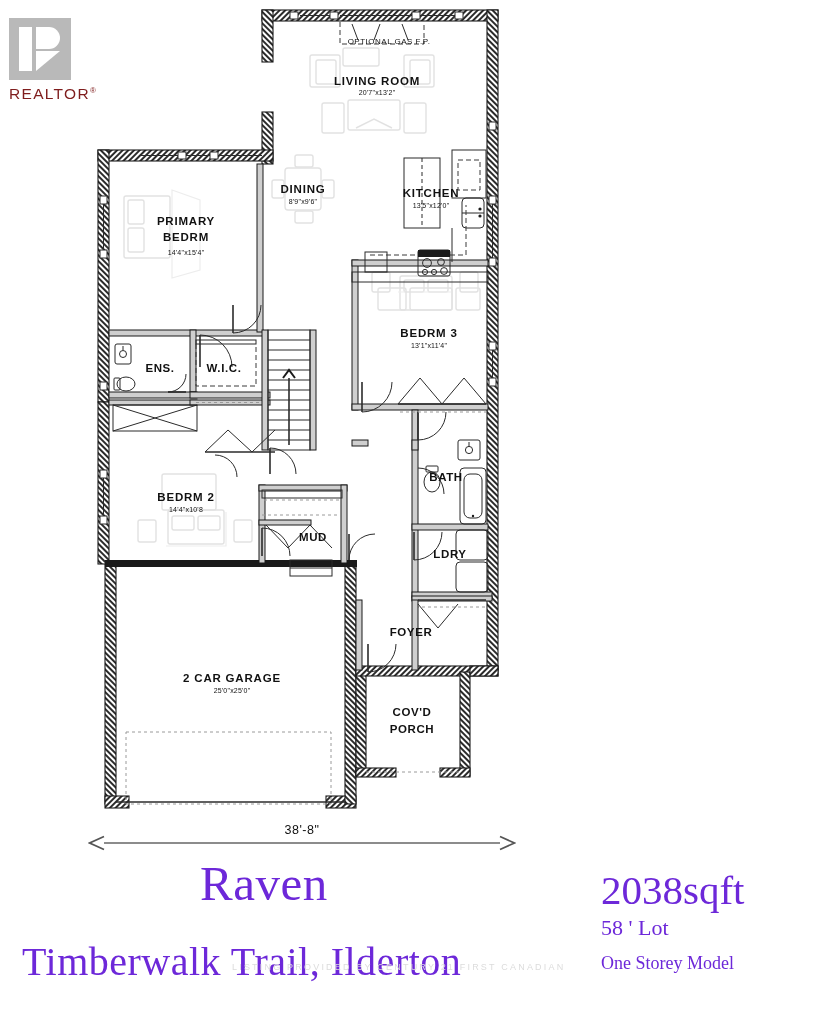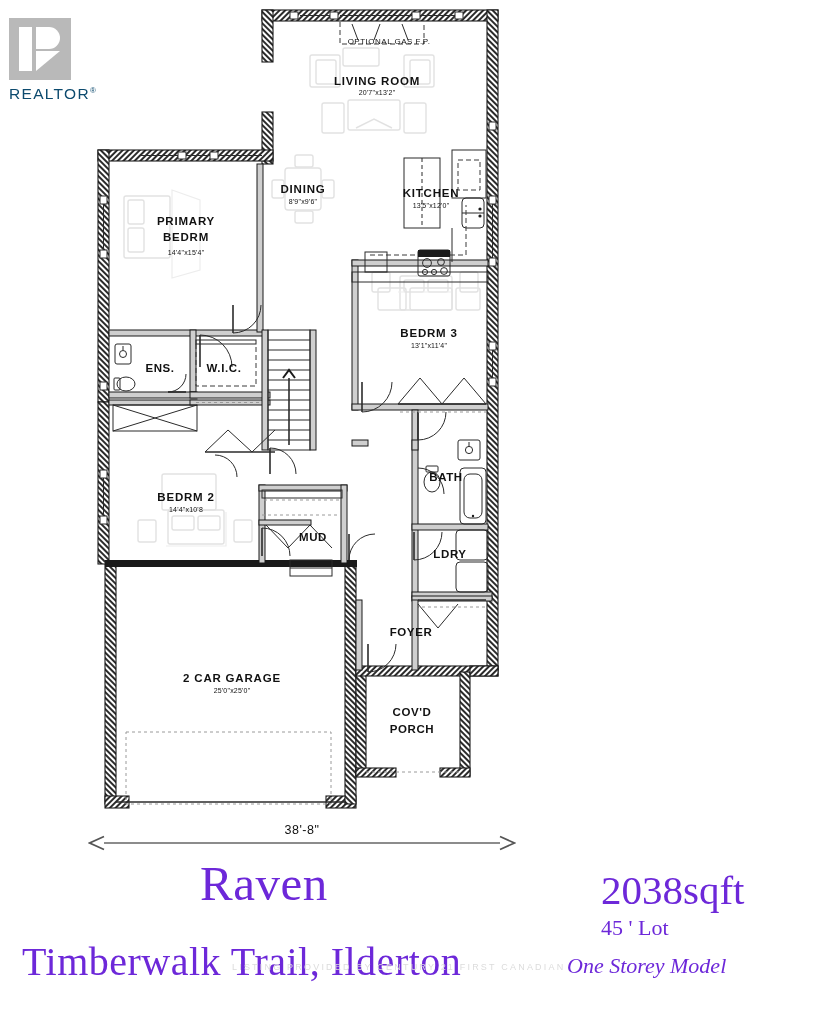--- a/index.html
+++ b/index.html
@@ -7,36 +7,36 @@
        font-family:"Liberation Sans",sans-serif;color:#111;}
 
   
   #realtor-logo{position:absolute;left:9px;top:18px;width:105px;height:96px;}
   #realtor-logo .mark{width:62px;height:62px;background:#b9b9b9;position:relative;}
   #realtor-logo .mark .bar{position:absolute;left:10px;top:9px;width:13px;height:44px;background:#fff;}
   #realtor-logo .mark .bowl{position:absolute;left:27px;top:9px;width:24px;height:22px;
         background:#fff;border-radius:0 11px 11px 0;}
   #realtor-logo .mark .leg{position:absolute;left:27px;top:33px;width:0;height:0;
         border-left:24px solid #fff;border-bottom:20px solid transparent;}
-  #realtor-logo .rtxt{margin-top:5px;font-size:15.5px;letter-spacing:1.3px;color:#0c4a6e;
+  #realtor-logo .rtxt{margin-top:5px;font-size:15.5px;letter-spacing:1.3px;color:#7f1d1d;
         font-family:"Liberation Sans",sans-serif;}
   #realtor-logo .rtxt sup{font-size:8px;vertical-align:super;}
 
   
   #plan{position:absolute;left:0;top:0;width:725px;height:860px;}
   #plan svg{display:block;}
 
   
   .caption{position:absolute;font-family:"Liberation Serif",serif;color:#6d28d9;
            white-space:nowrap;}
   #model-name{left:200px;top:855px;font-size:49px;letter-spacing:.5px;}
   #address{left:22px;top:938px;font-size:40px;letter-spacing:.5px;}
   #sqft{left:601px;top:866px;font-size:41px;}
   #lot{left:601px;top:915px;font-size:22px;}
-  #storey{left:567px;top:953px;font-size:22px;font-style:italic;}
+  #storey{left:601px;top:953px;font-size:18px;}
 
   
   #watermark{position:absolute;left:232px;top:962px;width:336px;height:16px;
       font-size:9px;letter-spacing:2.2px;color:#dcdcdc;overflow:hidden;
       font-family:"Liberation Sans",sans-serif;white-space:nowrap;}
 </style>
 </head>
 <body>
 
 <div id="realtor-logo">
@@ -421,16 +421,16 @@
   <g>
     <line x1="104" y1="843" x2="500" y2="843" stroke="#666" stroke-width="1.3" marker-start="url(#arrL)" marker-end="url(#arrR)"></line>
     <text class="dimbig" x="302" y="834">38'-8"</text>
   </g>
 </svg>
 </div>
 
 <div class="caption" id="model-name">Raven</div>
 <div class="caption" id="address">Timberwalk Trail, Ilderton</div>
 <div class="caption" id="sqft">2038sqft</div>
-<div class="caption" id="lot">45 ' Lot</div>
+<div class="caption" id="lot">58 ' Lot</div>
 <div class="caption" id="storey">One Storey Model</div>
 
 <div id="watermark">LISTING PROVIDED BY CENTURY 21 FIRST CANADIAN CORP BROKERAGE</div>
 
 </body></html>

